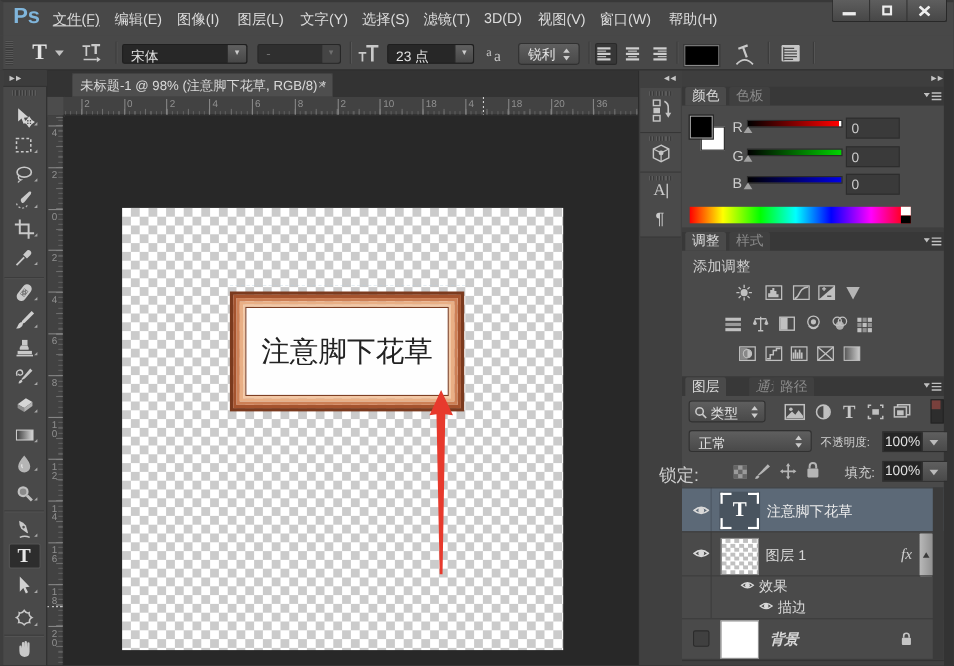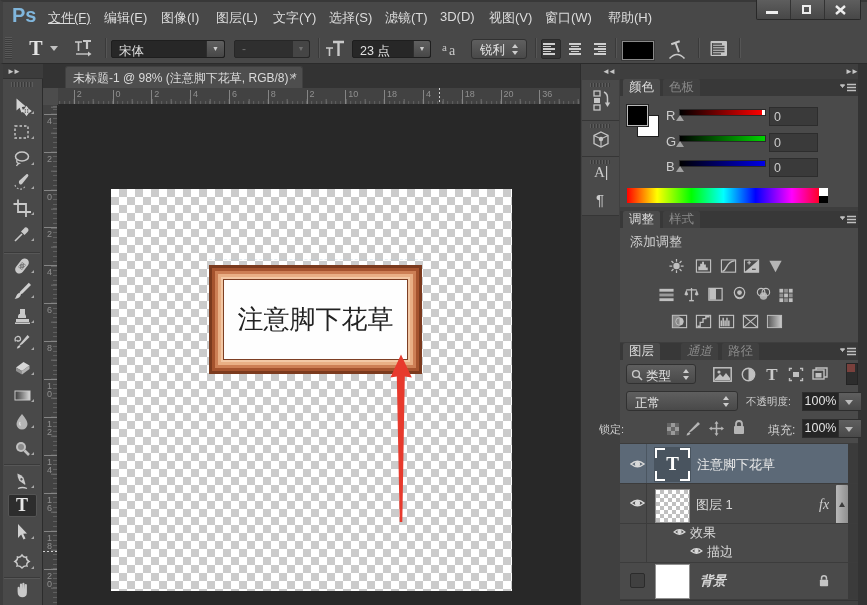--- a/index.html
+++ b/index.html
@@ -463,21 +463,21 @@
         <stop offset="0" stop-color="#555"></stop>
         <stop offset="1" stop-color="#ccc"></stop>
       </linearGradient>
     </defs>
 <rect x="1" y="2.5" width="15" height="13" fill="url(#selg)" stroke="#c0c0c0" stroke-width="1"></rect>
   </svg>
 <div class="abs" style="left:620px;top:342px;width:238px;height:1px;background:#3e3e3e;"></div>
 <div class="abs" style="left:620px;top:343px;width:238px;height:17px;background:#383838;"></div>
 <div class="ptab" style="left:623px;top:343px;width:37px;">图层</div>
 <div class="ptabi" style="left:681px;top:343px;width:37px;font-style:italic;">通道</div>
-<div class="ptabi" style="left:703px;top:343px;width:37px;margin-left:19px;">路径</div>
+<div class="ptabi" style="left:703px;top:343px;width:37px;">路径</div>
 <svg class="abs" style="left:840px;top:347px;" width="16" height="10" viewBox="0 0 16 10">
 <path d="M0 2 L5 2 M2.5 4.5 L0.8 2 L4.2 2 Z" fill="#c0c0c0" stroke="#c0c0c0" stroke-width="1"></path>
 <path d="M7 1.5 H16 M7 4.5 H16 M7 7.5 H16" stroke="#c0c0c0" stroke-width="1.3"></path>
   </svg>
 <div class="abs" style="left:620px;top:360px;width:238px;height:245px;background:#4a4a4a;"></div>
 <div class="raised" style="left:626px;top:364px;width:70px;height:20px;">
 <svg style="position:absolute;left:4px;top:4px;" width="12" height="12" viewBox="0 0 12 12">
       <circle cx="5" cy="5" r="3.4" fill="none" stroke="#c9c9c9" stroke-width="1.4"></circle>
       <path d="M7.5 7.5 L11 11" stroke="#c9c9c9" stroke-width="1.6"></path>
     </svg>
@@ -511,21 +511,21 @@
 <span style="position:absolute;left:8px;top:2.5px;font-size:12.5px;color:#e2e2e2;">正常</span>
 <div style="position:absolute;right:8px;top:4px;width:0;height:0;border-left:3.5px solid transparent;border-right:3.5px solid transparent;border-bottom:4.5px solid #ccc;"></div>
 <div style="position:absolute;right:8px;top:11px;width:0;height:0;border-left:3.5px solid transparent;border-right:3.5px solid transparent;border-top:4.5px solid #ccc;"></div>
   </div>
 <span class="abs" style="left:746px;top:395px;font-size:10.5px;color:#d0d0d0;">不透明度:</span>
 <div class="abs" style="left:802px;top:392px;width:59px;height:19px;border:1px solid #2d2d2d;box-sizing:border-box;">
 <div style="position:absolute;left:0;top:0;width:35px;height:17px;background:#252525;color:#e2e2e2;font-size:12.5px;text-align:center;line-height:17px;">100%</div>
 <div style="position:absolute;left:35px;top:0;width:22px;height:17px;background:linear-gradient(#5f5f5f,#494949);border-left:1px solid #2e2e2e;"></div>
 <div style="position:absolute;left:42px;top:6.5px;width:0;height:0;border-left:4px solid transparent;border-right:4px solid transparent;border-top:5px solid #bbb;"></div>
   </div>
-<span class="abs" style="left:599px;top:422px;font-size:11px;color:#d0d0d0;">锁定:</span>
+<span class="abs" style="left:599px;top:422px;font-size:16px;color:#d0d0d0;">锁定:</span>
 <svg class="abs" style="left:666px;top:422px;" width="14" height="14" viewBox="0 0 14 14">
 <rect x="1" y="1" width="12" height="12" fill="#9a9a9a"></rect>
 <g fill="#666">
       <rect x="1" y="1" width="4" height="4"></rect>
       <rect x="9" y="1" width="4" height="4"></rect>
       <rect x="5" y="5" width="4" height="4"></rect>
       <rect x="1" y="9" width="4" height="4"></rect>
       <rect x="9" y="9" width="4" height="4"></rect>
     </g>
   </svg>

